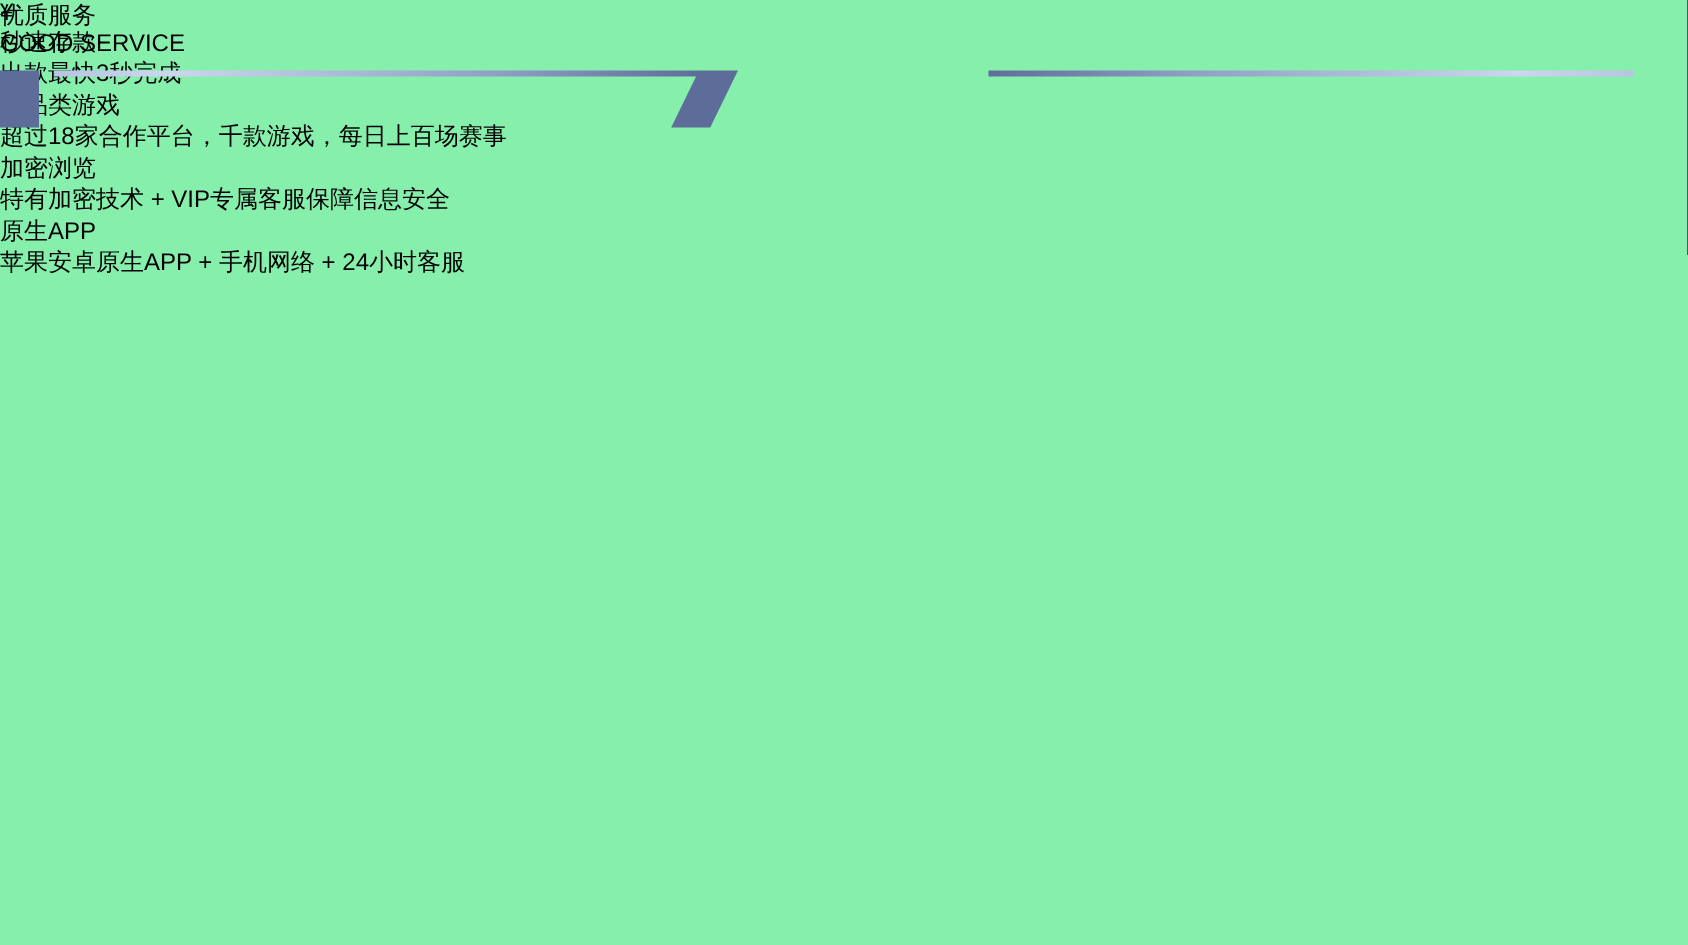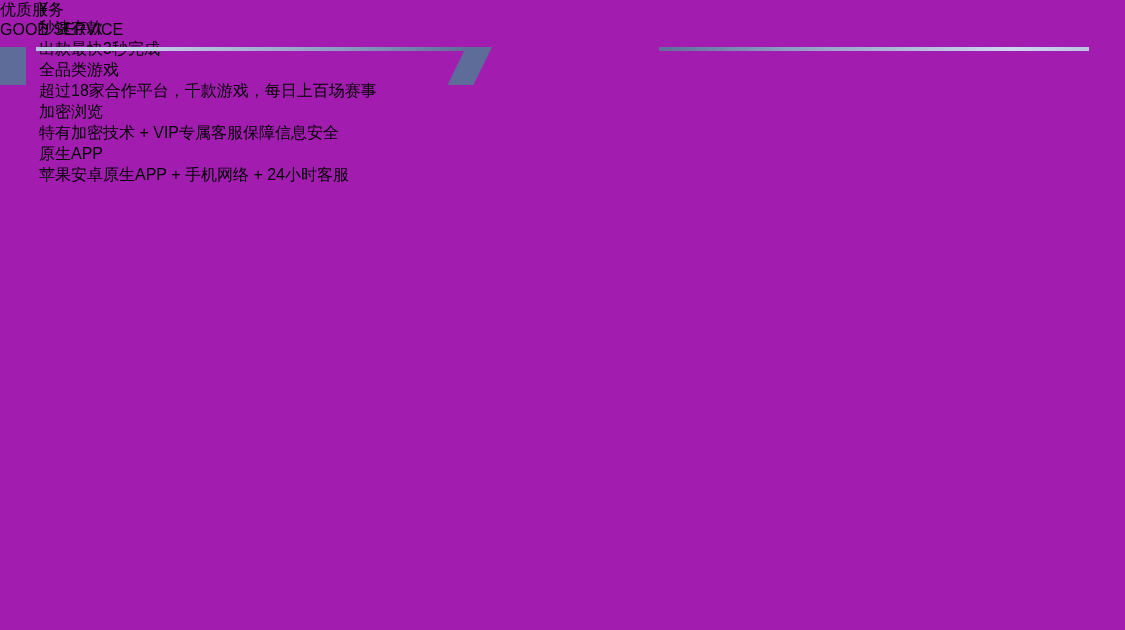--- a/index.html
+++ b/index.html
@@ -1,20 +1,20 @@
 <!DOCTYPE html>
 <html><head>
 <meta charset="utf-8">
 <style>
   * { margin:0; padding:0; box-sizing:border-box; }
   html,body{
     width:1125px; height:630px; background:#000; overflow:hidden;
     font-family:"Liberation Sans","DejaVu Sans",sans-serif;
   }
-  .page{ position:relative; width:1125px; height:630px; background:#a21caf;padding-left:39px; }
+  .page{ position:relative; width:1125px; height:630px; background:#86efac; }
 
   
   .header{
     position:absolute; left:0; top:0; width:1125px; height:148px;
   }
   .header-rule{
     position:absolute; top:47px; height:4px; width:430px;
   }
   .header-rule.left{ left:36px;
     background:linear-gradient(to right,#b9c4e2 0%,#cdd6ef 18%,#8e9dc4 70%,#5e6d99 100%);

